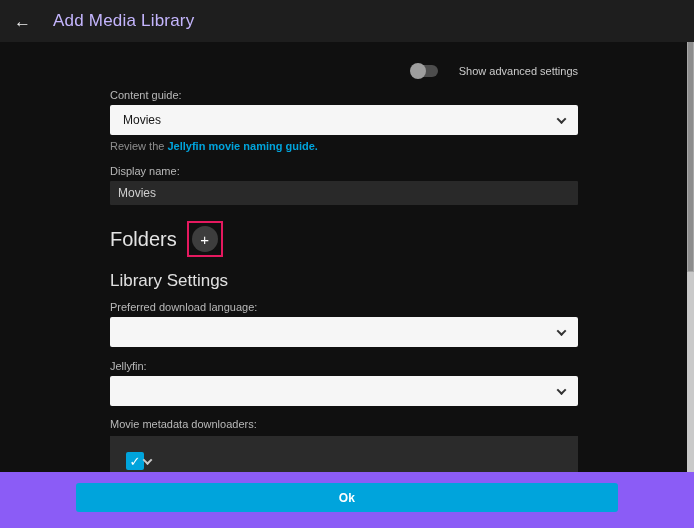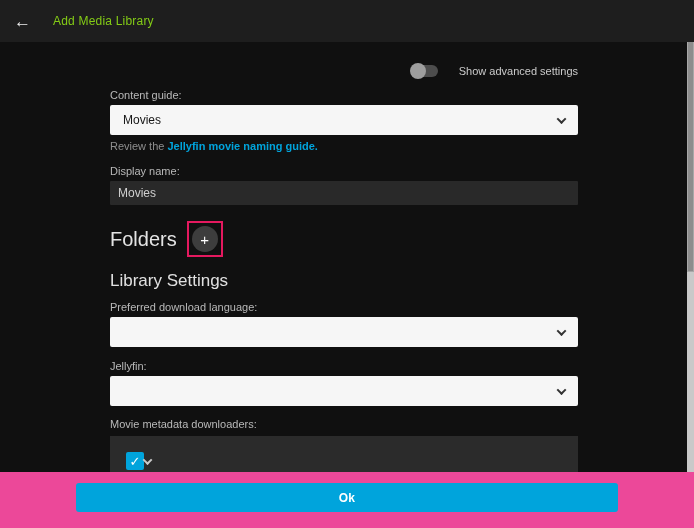--- a/index.html
+++ b/index.html
@@ -11,21 +11,21 @@
     background:#101010; overflow:hidden;
   }
 
   
   .topbar {
     position:absolute; top:0; left:0; right:0; height:42px;
     background:#1e1e1e; display:flex; align-items:center;
     padding:0 14px; z-index:10;
   }
   .back-arrow { font-size:17px; color:#ececec; cursor:pointer; line-height:1; }
-  .topbar-title { font-size:12px; font-weight:500; color:#84cc16; margin:0 0 0 22px; letter-spacing:.2px; }
+  .topbar-title { font-size:17px; font-weight:500; color:#c4b5fd; margin:0 0 0 22px; letter-spacing:.2px; }
 
   
   .content { position:absolute; top:42px; left:0; right:0; bottom:0; }
   .form-col { width:468px; margin-left:110px; }
 
   .toggle-row { display:flex; justify-content:flex-end; align-items:center; margin-top:20px; height:17px; }
   .switch { position:relative; width:26px; height:12px; background:#4d4d4d; border-radius:7px; display:inline-block; cursor:pointer; }
   .switch .knob { position:absolute; left:-2px; top:-2px; width:16px; height:16px; border-radius:50%; background:#9e9e9e; }
   .toggle-label { margin-left:21px; font-size:11px; color:#cbcbcb; }
 
@@ -76,21 +76,21 @@
   
   .scroll-track {
     position:absolute; top:42px; right:0; width:7px; height:430px;
     background:#c9c9c9; z-index:4;
   }
   .scroll-thumb { width:100%; height:230px; background:#8d8d8d; border:1px solid #a8a8a8; border-top:none; }
 
   
   .footer {
     position:absolute; left:0; right:0; bottom:0; height:56px;
-    background:#ec4899; z-index:8;
+    background:#8b5cf6; z-index:8;
   }
   .ok-btn {
     display:block; margin:11px auto 0; width:542px; height:29px;
     background:#00a4dc; border:none; border-radius:3px;
     color:#fff; font-weight:bold; font-size:12px; letter-spacing:.3px;
     cursor:pointer; font-family:inherit;
   }
 </style>
 </head>
 <body>

